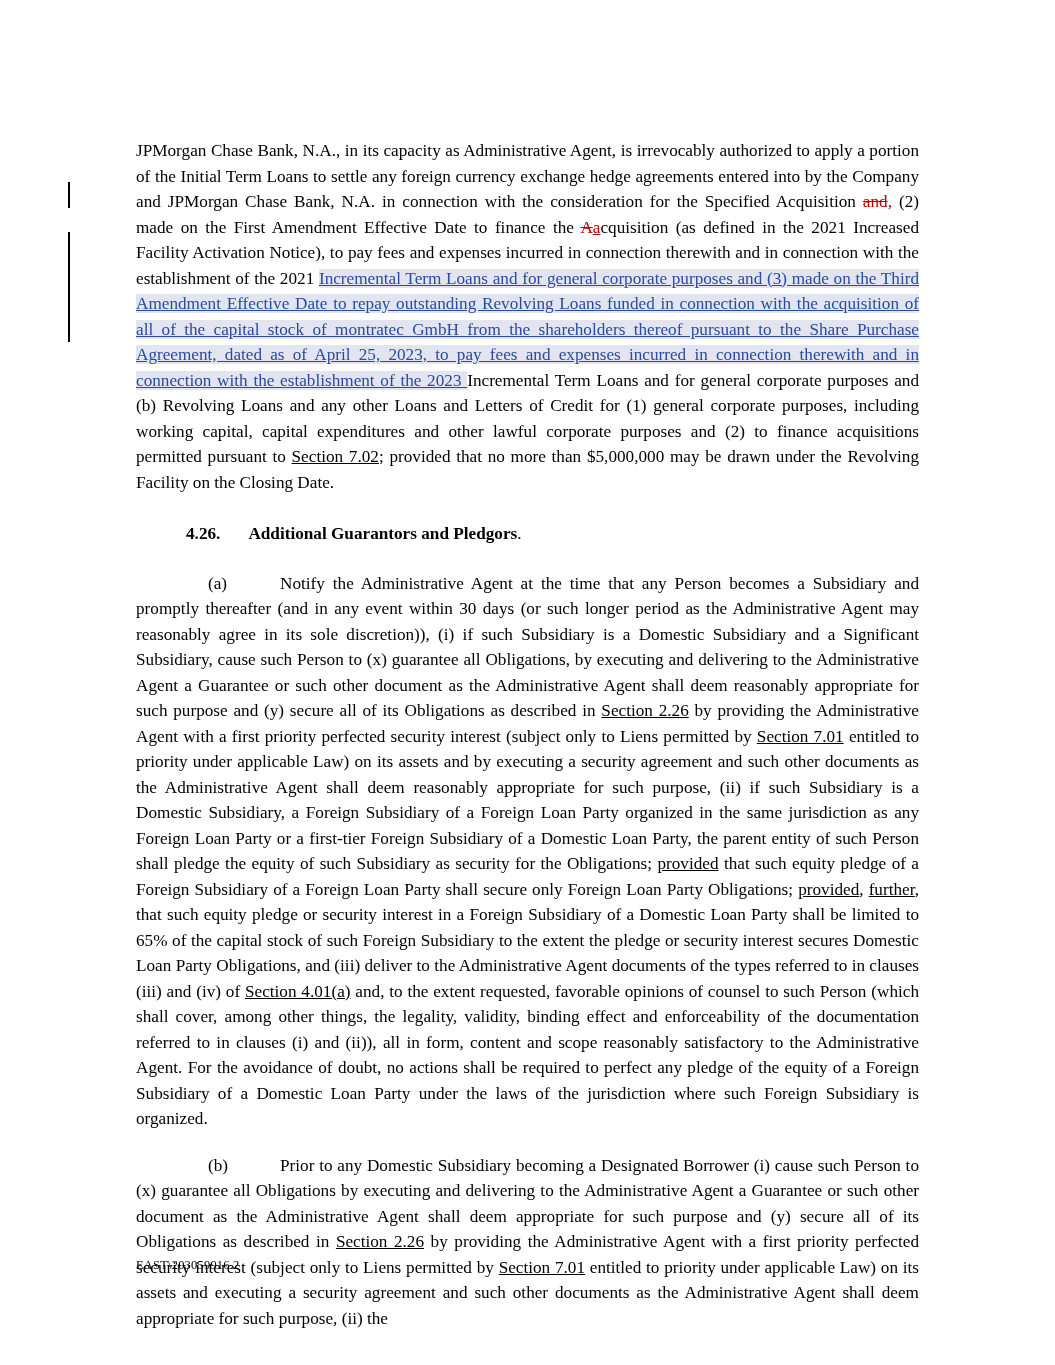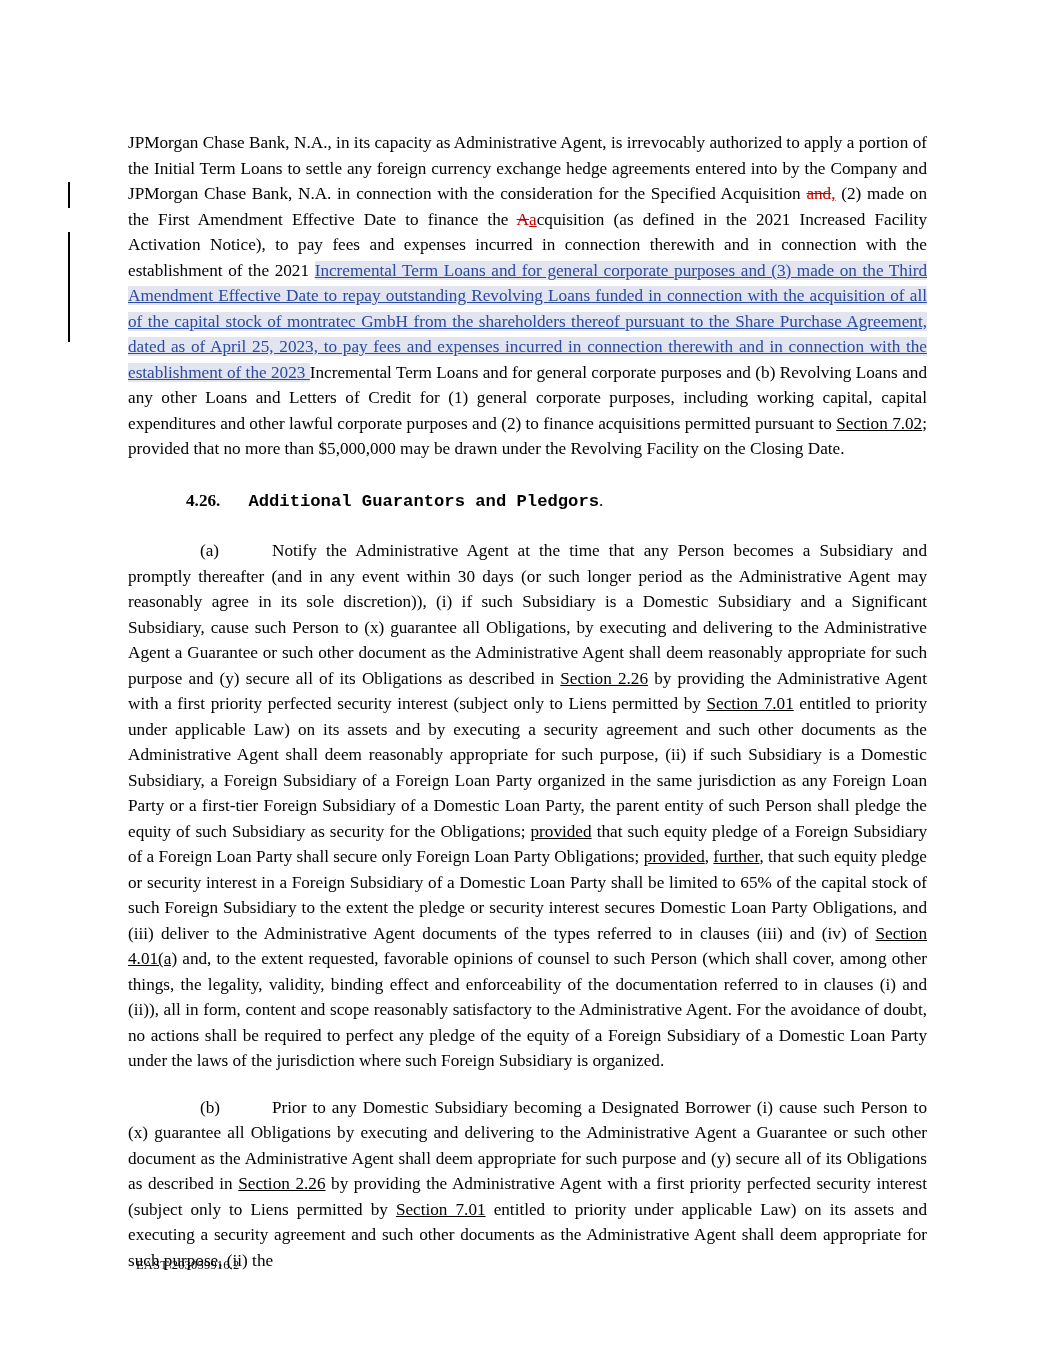--- a/index.html
+++ b/index.html
@@ -20,21 +20,21 @@
     height: 1365px;
     box-sizing: border-box;
     padding: 122px 120px 0 120px;
   }
   .doc-body {
     font-size: 17.2px;
     line-height: 25.5px;
     text-align: justify;
   }
   p {
-    margin: 8px;
+    margin: 16px;
   }
   p.para {
     margin-bottom: 21px;
   }
   .u {
     text-decoration: underline;
   }
   .strike-del {
     color: #c00000;
     text-decoration: line-through;
@@ -52,21 +52,20 @@
     margin: 26px 0 24px 0;
     text-indent: 0;
     padding-left: 66px;
   }
   .heading-num {
     font-weight: bold;
   }
   .heading-title {
     font-weight: bold;
     padding-left: 28px;
-    font-family: Liberation Mono, monospace;
   }
   .chgbar {
     position: absolute;
     left: 68px;
     width: 2px;
     background: #000000;
   }
   .footer {
     position: absolute;
     left: 120px;

